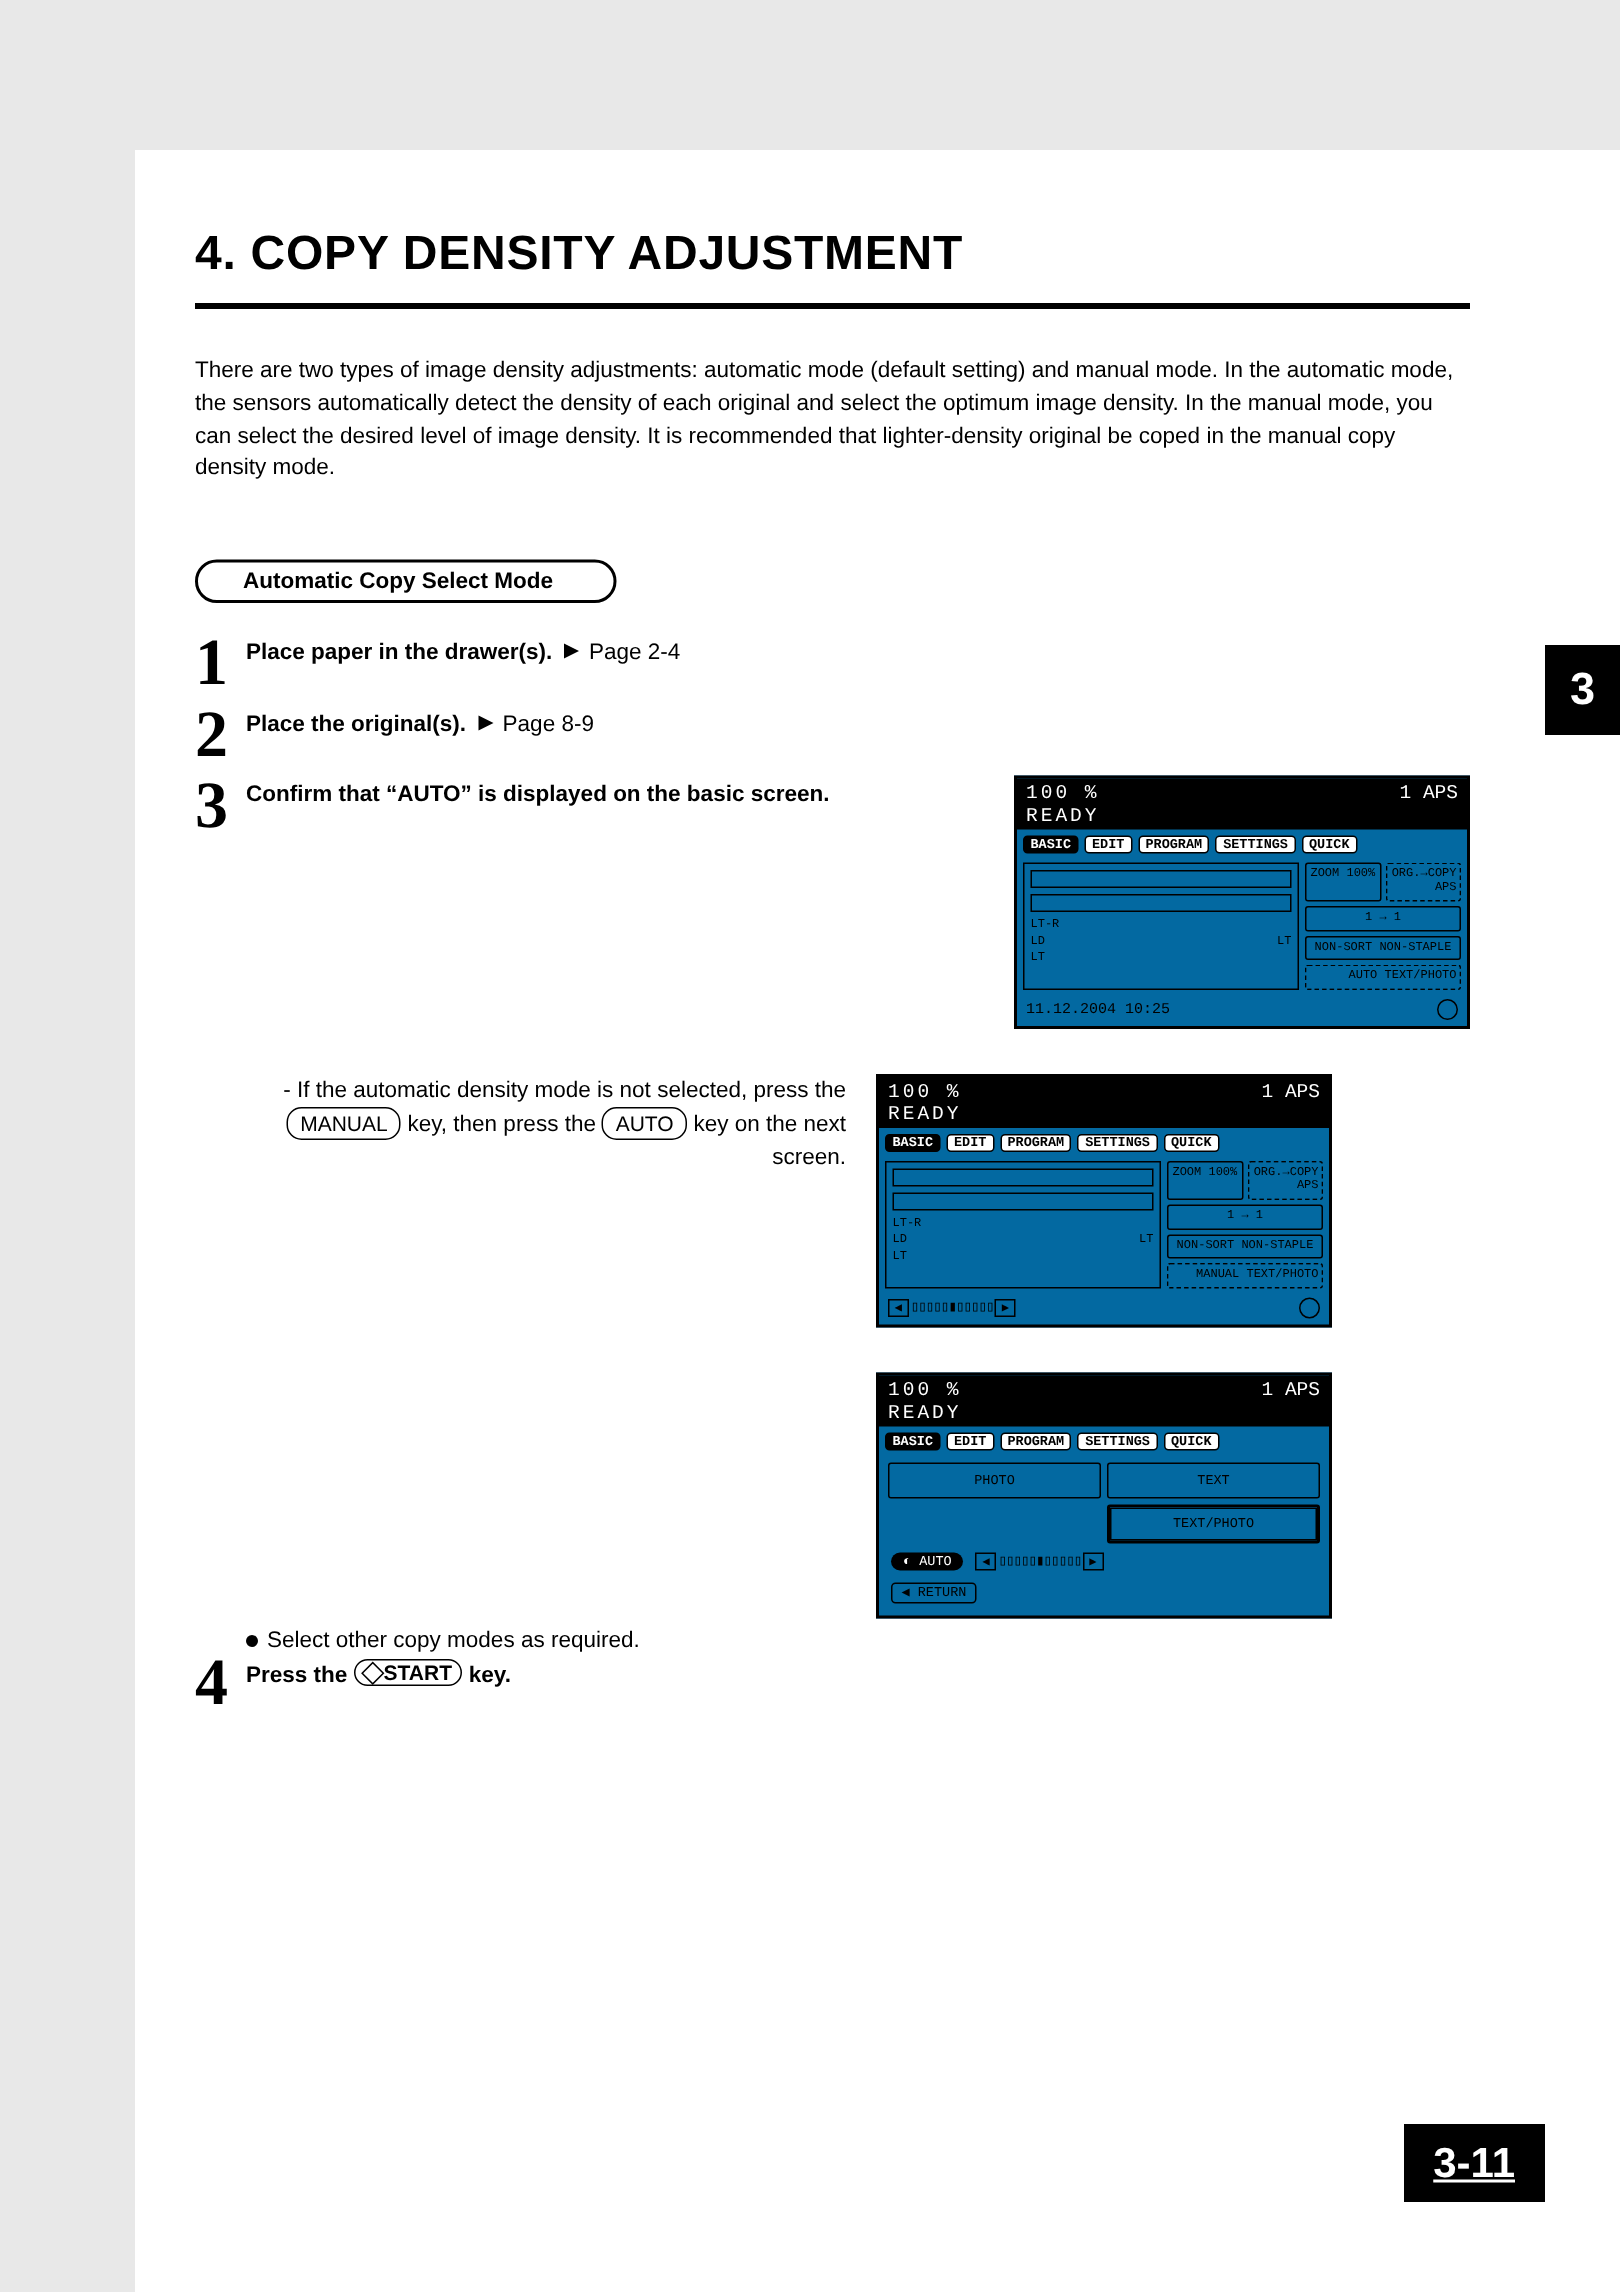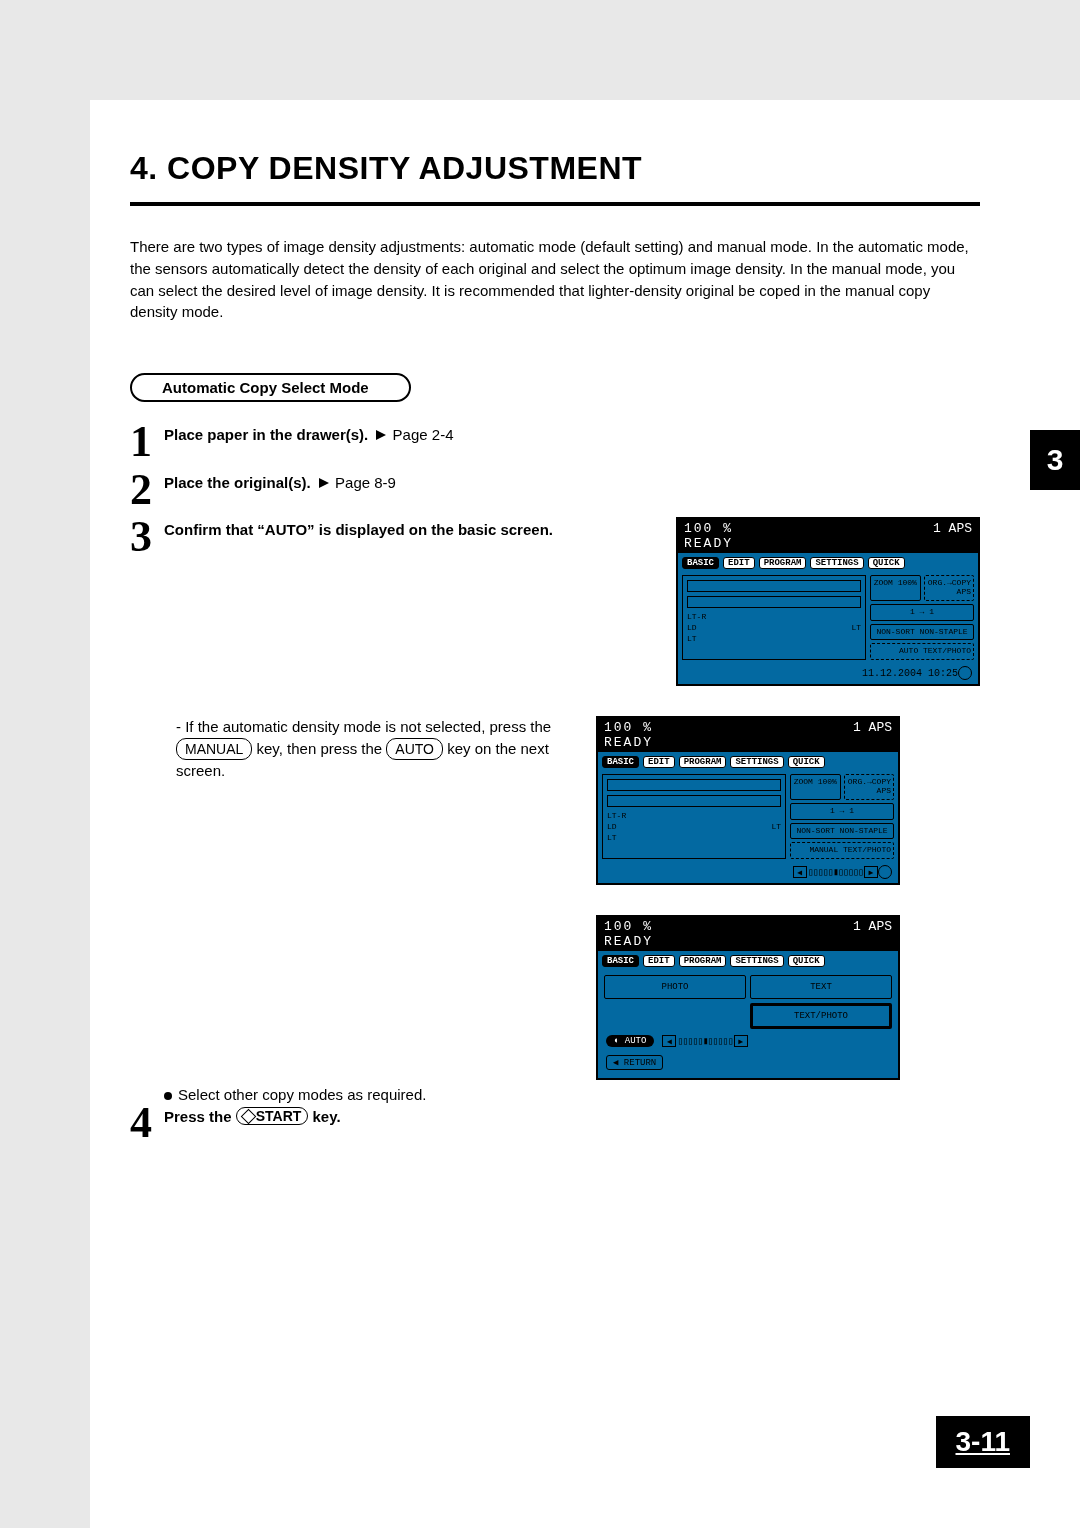--- a/index.html
+++ b/index.html
@@ -91,24 +91,25 @@
   }
   .row3 {
     display: flex;
     align-items: flex-start;
     gap: 20px;
   }
   .row3 .step-left {
     flex: 1;
   }
   .sub-note {
-    margin-left: 46px;
+    margin-left: 34px;
     font-size: 15px;
     line-height: 1.45;
     max-width: 400px;
+    text-align: right;
   }
   .key {
     display: inline-block;
     border: 1px solid #000;
     border-radius: 10px;
     padding: 0 8px;
     font-size: 14px;
   }
   .bullet-row {
     margin-left: 34px;
@@ -230,21 +231,21 @@
     text-align: center;
     padding: 3px 2px;
     line-height: 1.1;
   }
   .p-btn.dashed {
     border-style: dashed;
     text-align: right;
   }
   .p-footer {
     display: flex;
-    justify-content: flex-end;
+    justify-content: space-between;
     align-items: center;
     padding: 2px 6px 4px 6px;
     font-size: 10px;
   }
   .slider {
     display: inline-flex;
     align-items: center;
     gap: 1px;
   }
   .sl-arrow {

